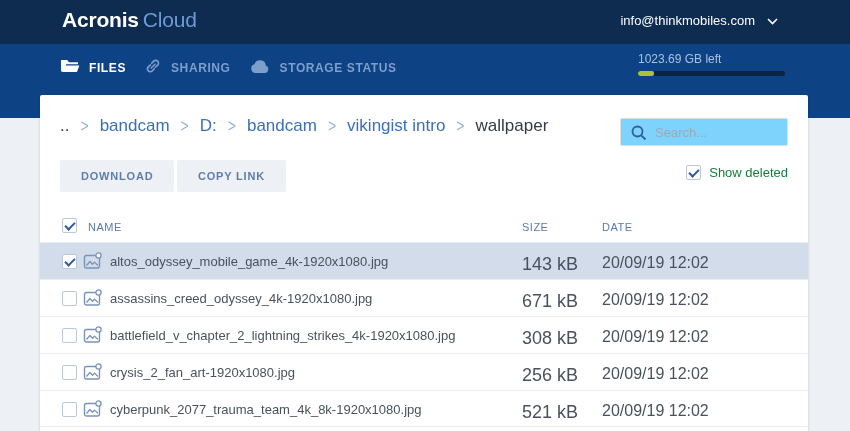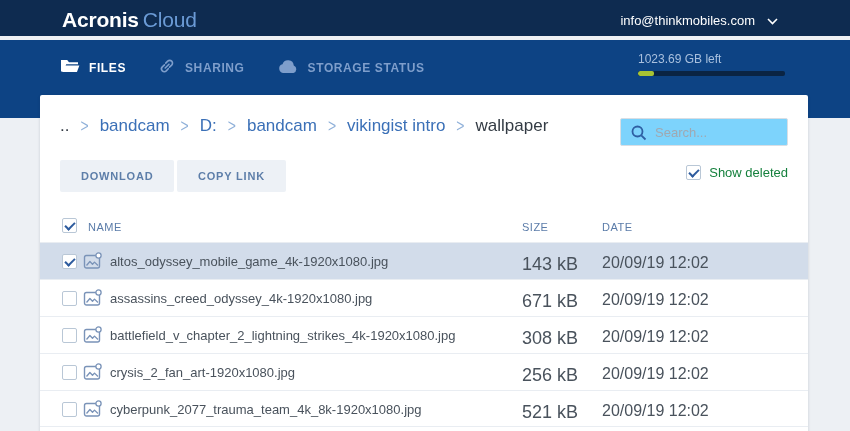--- a/index.html
+++ b/index.html
@@ -9,30 +9,30 @@
     --bc-sep:#8fb0d9; --button-bg:#edf1f6; --button-text:#5d7ea9; --th-text:#5b7ca9;
     --row-selected:#d2dcea; --row-border:#e9edf2; --text-dark:#49525c;
     --checkbox-border:#b9c7d6; --check-color:#2d5b9e; --icon-muted:#7a93b8;
     --search-border:#d9dee4; --placeholder:#a0a8b1; --magnifier:#2e5fa3;
   }
   *{margin:0;padding:0;box-sizing:border-box;}
   html,body{font-family:"Liberation Sans","DejaVu Sans",sans-serif;}
   .page{position:relative;width:850px;height:431px;overflow:hidden;background:var(--page-bg);}
 
   
-  .topbar{position:absolute;left:0;top:0;width:850px;height:36px;background:var(--header-bg);z-index:2;}
+  .topbar{position:absolute;left:0;top:0;width:850px;height:44px;background:var(--header-bg);z-index:2;}
   .logo{position:absolute;left:62px;top:8px;font-size:21px;letter-spacing:-0.2px;white-space:nowrap;}
   .logo .brand{color:#ffffff;font-weight:700;}
   .logo .product{color:var(--logo-cloud);font-weight:400;margin-left:4px;}
   .account{position:absolute;right:72px;top:0;height:40px;display:flex;align-items:center;gap:12px;cursor:pointer;}
   .account .email{color:#ffffff;font-size:13px;}
 
   
   .navband{position:absolute;left:0;top:40px;width:850px;height:78px;background:var(--nav-bg);z-index:0;}
-  .navrow{position:absolute;left:60px;top:0;height:55px;display:flex;align-items:center;gap:32px;}
+  .navrow{position:absolute;left:60px;top:0;height:55px;display:flex;align-items:center;gap:18px;}
   .navitem{display:flex;align-items:center;gap:9px;cursor:pointer;font-size:12px;letter-spacing:0.6px;font-weight:600;color:var(--nav-muted);}
   .navitem.active{color:#ffffff;}
   .storage{position:absolute;left:638px;top:12px;width:147px;}
   .storage-label{font-size:12px;color:var(--storage-text);margin-bottom:5px;white-space:nowrap;}
   .progress-track{width:147px;height:5px;background:var(--progress-track);border-radius:2px;overflow:hidden;}
   .progress-fill{height:5px;background:var(--progress-fill);border-radius:2px;}
 
   
   .card{position:absolute;left:40px;top:95px;width:768px;height:380px;background:var(--card-bg);z-index:1;border-radius:2px;box-shadow:0 1px 3px rgba(20,40,80,0.18);}
 

